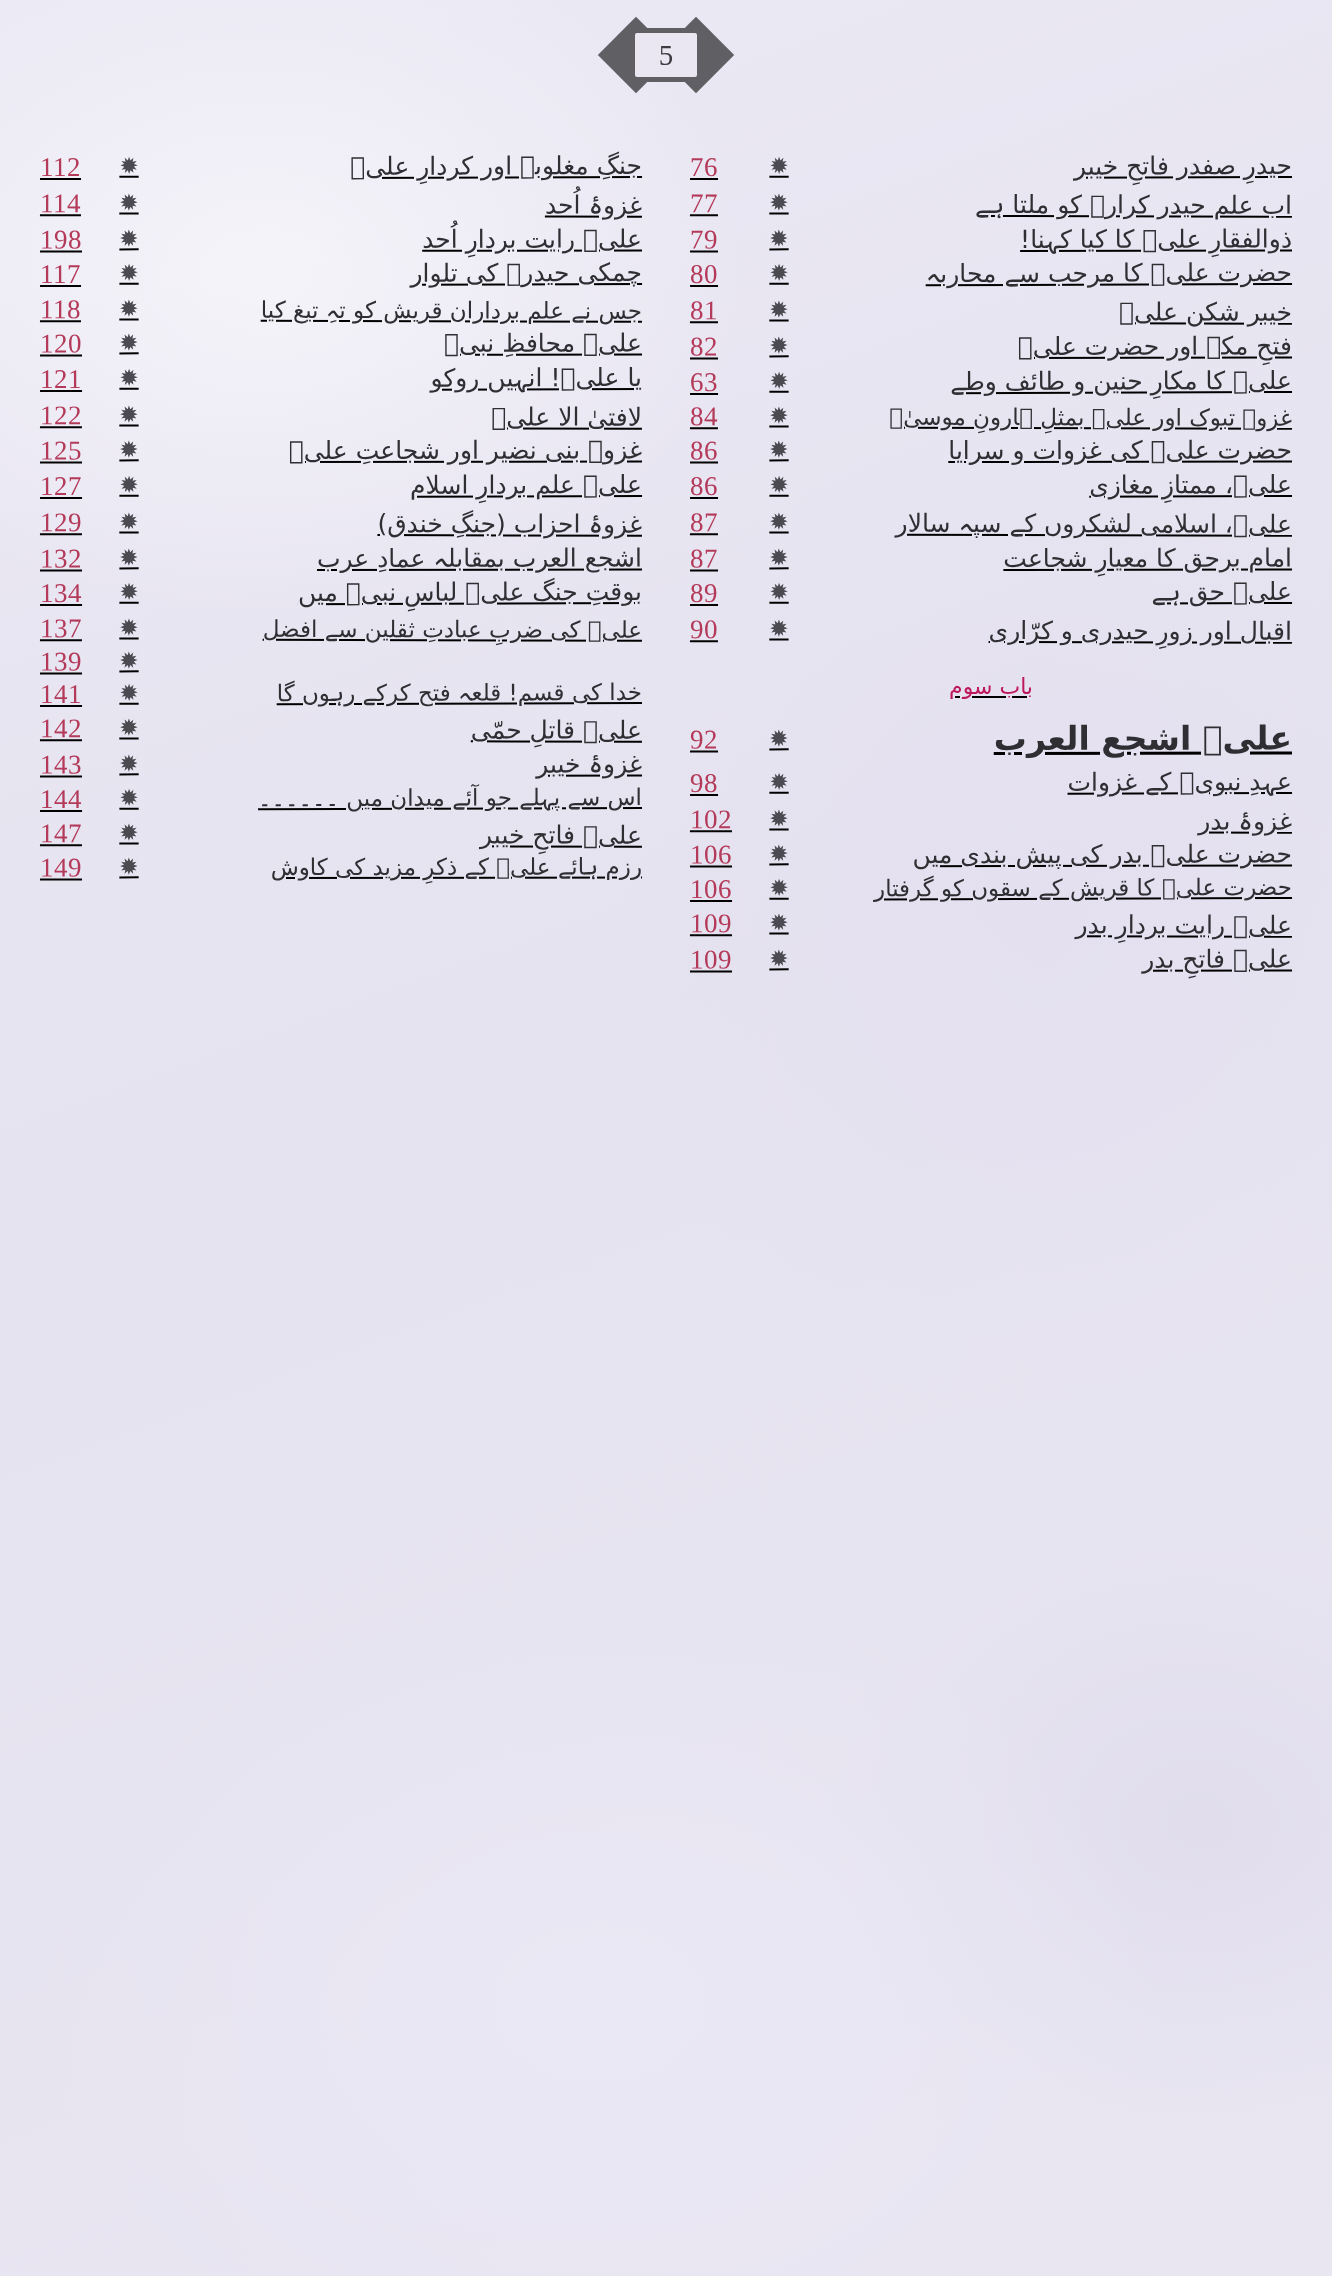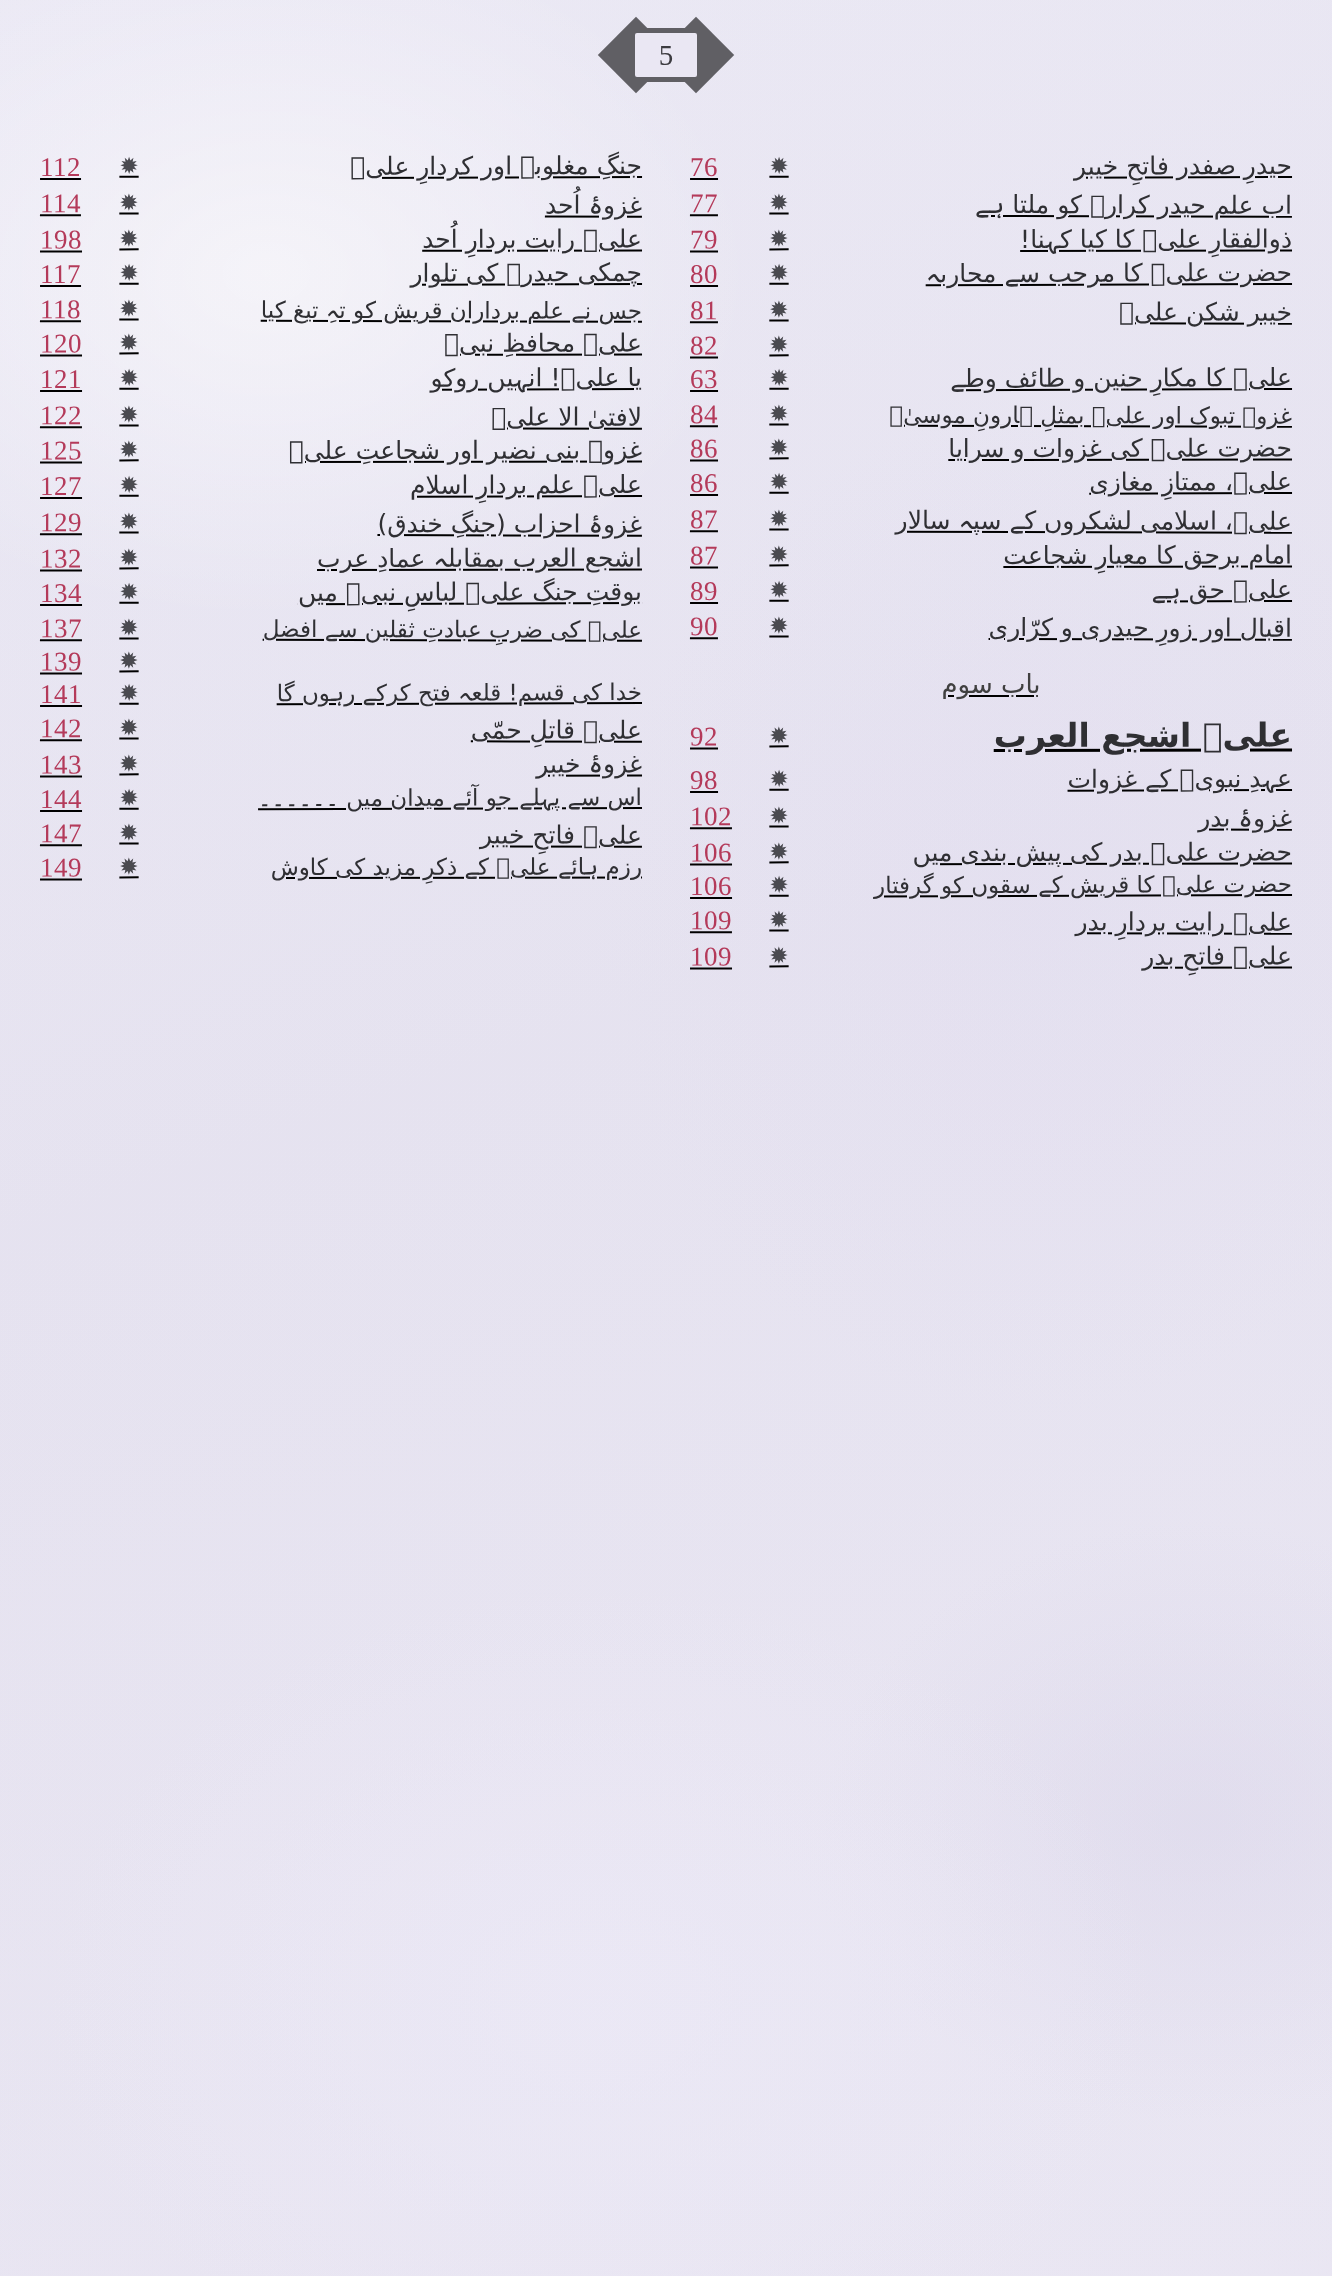--- a/index.html
+++ b/index.html
@@ -161,22 +161,22 @@
   .section-head {
     display: flex;
     justify-content: center;
     align-items: center;
     min-height: 46px;
     margin-top: 16px;
     margin-bottom: 2px;
   }
   .section-head .sh-text {
     font-family: "DejaVu Sans", sans-serif;
-    font-size: 26px;
-    color: #404040;
+    font-size: 22px;
+    color: #be185d;
     direction: rtl;
   }
   .entry.big .title {
     font-size: 33px;
     font-weight: bold;
     letter-spacing: 0.5px;
   }
   .entry.big { min-height: 52px; }
 
   .entry.tight .title { font-size: 23px; }
@@ -363,20 +363,21 @@
 
       <div class="entry j2">
         <span class="pageno">81</span>
         <span class="bullet">✹</span>
         <span class="title">خیبر شکن علیؓ</span>
       </div>
 
       <div class="entry j3">
         <span class="pageno">82</span>
         <span class="bullet">✹</span>
+        <span class="title">فتحِ مکہ اور حضرت علیؓ</span>
       </div>
 
       <div class="entry j1">
         <span class="pageno">63</span>
         <span class="bullet">✹</span>
         <span class="title">علیؓ کا مکارِ حنین و طائف وطے</span>
       </div>
 
       <div class="entry tight j2">
         <span class="pageno">84</span>

